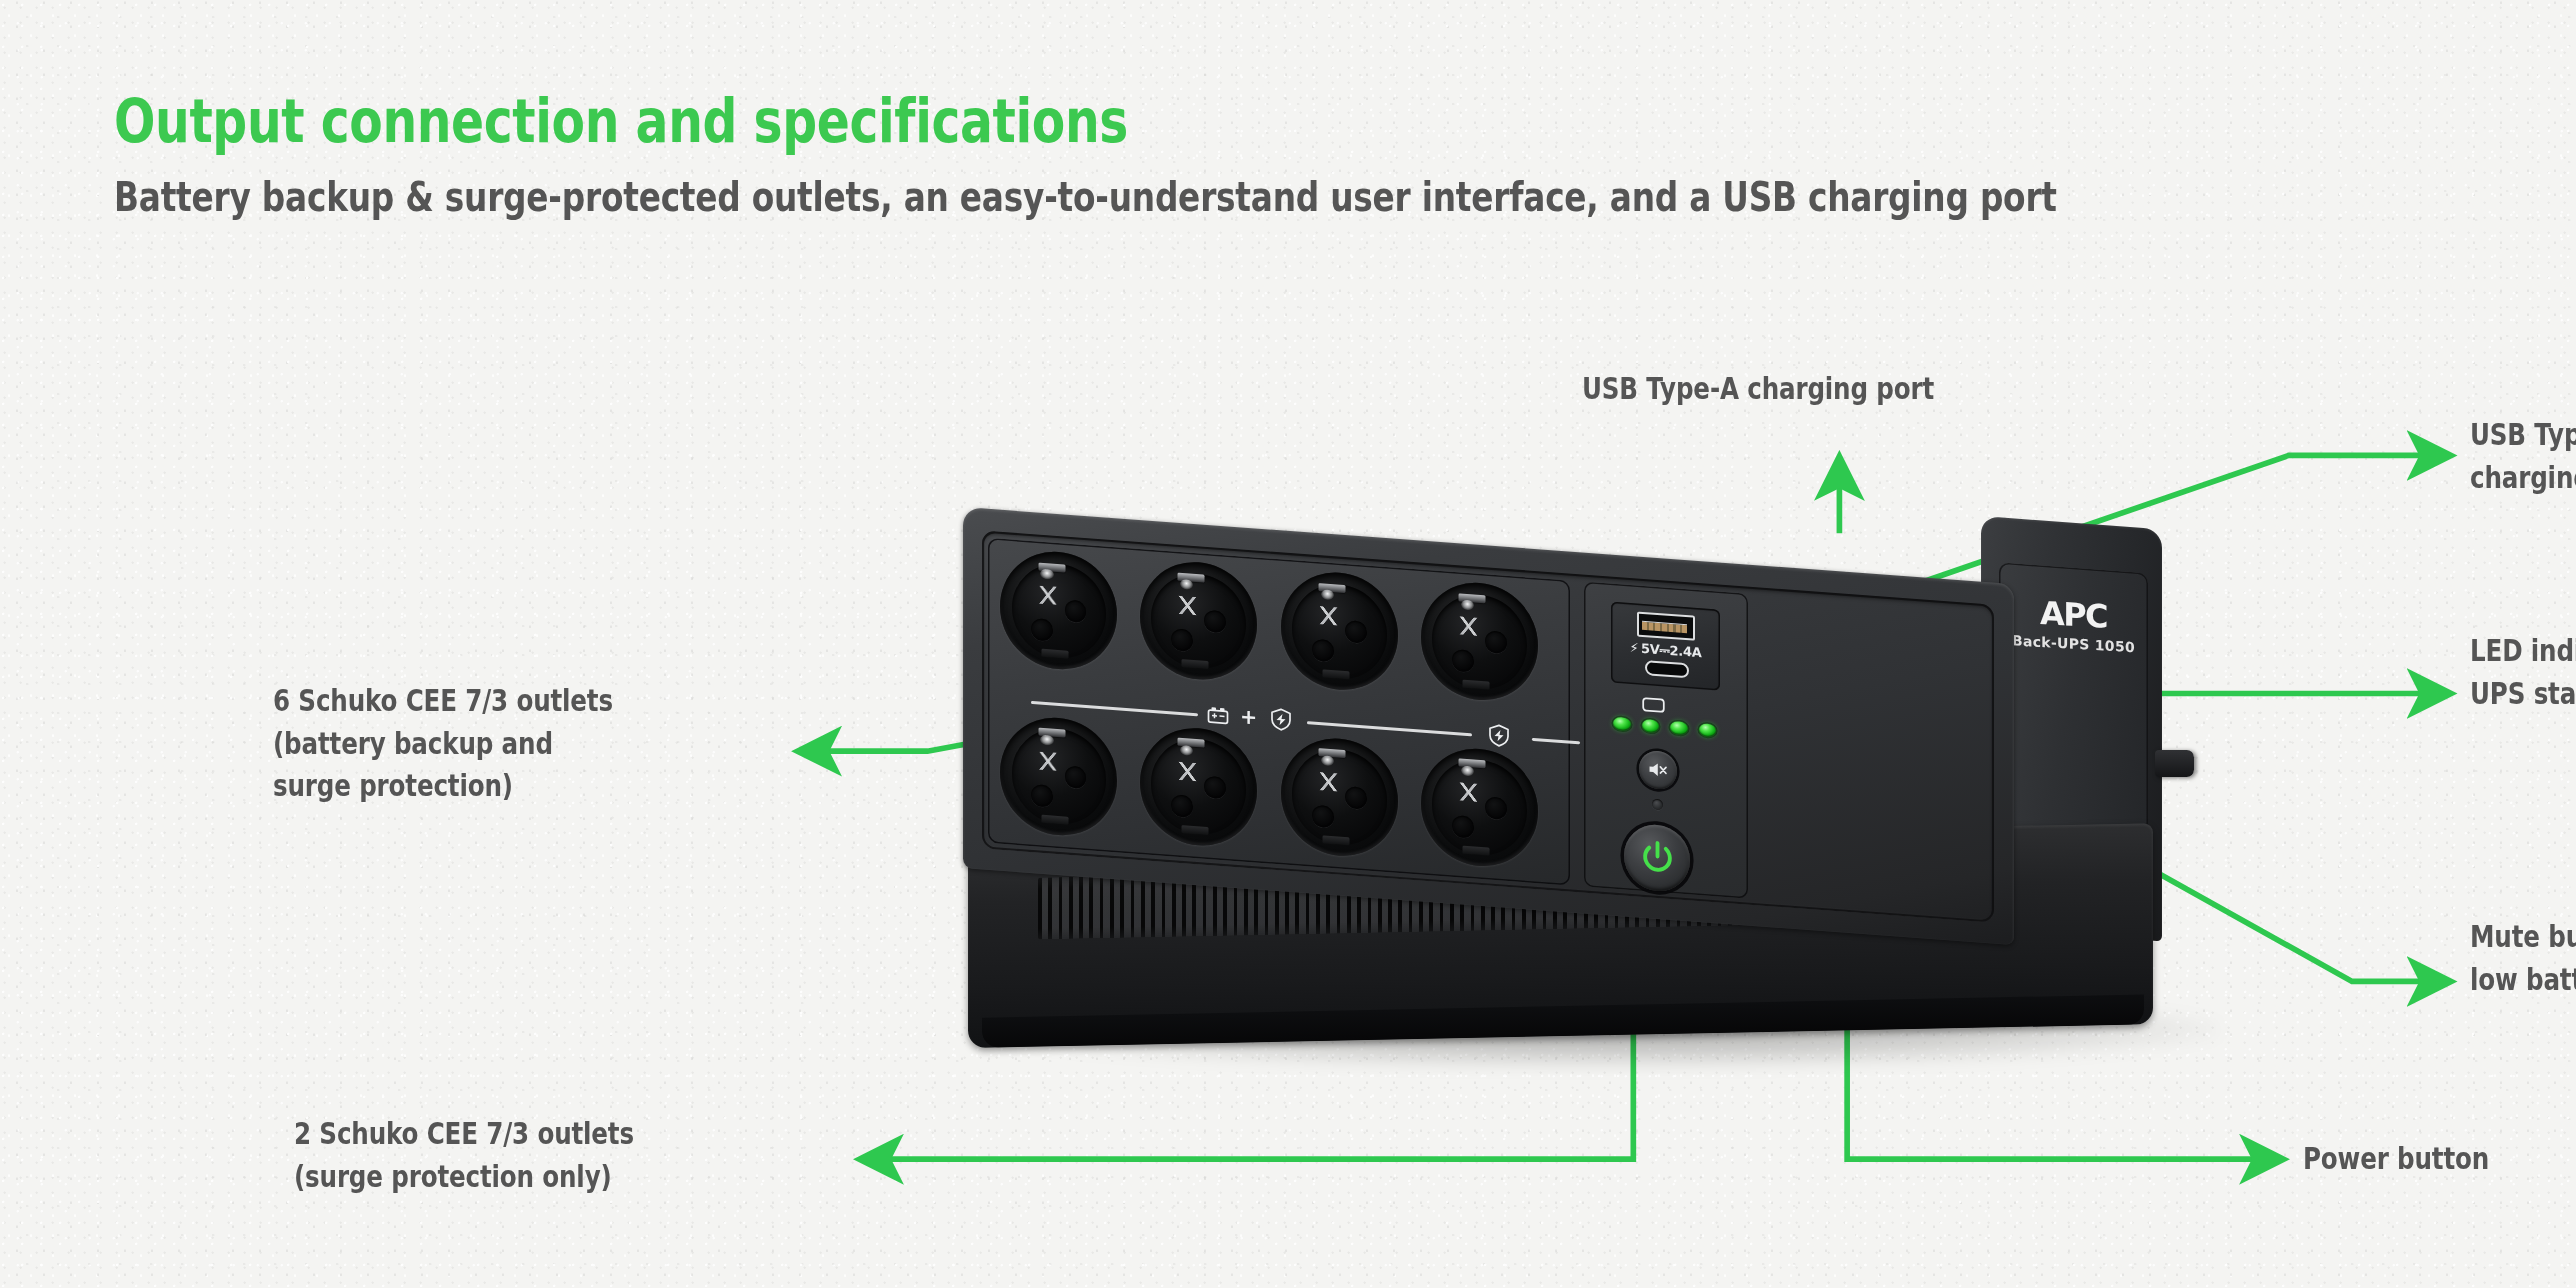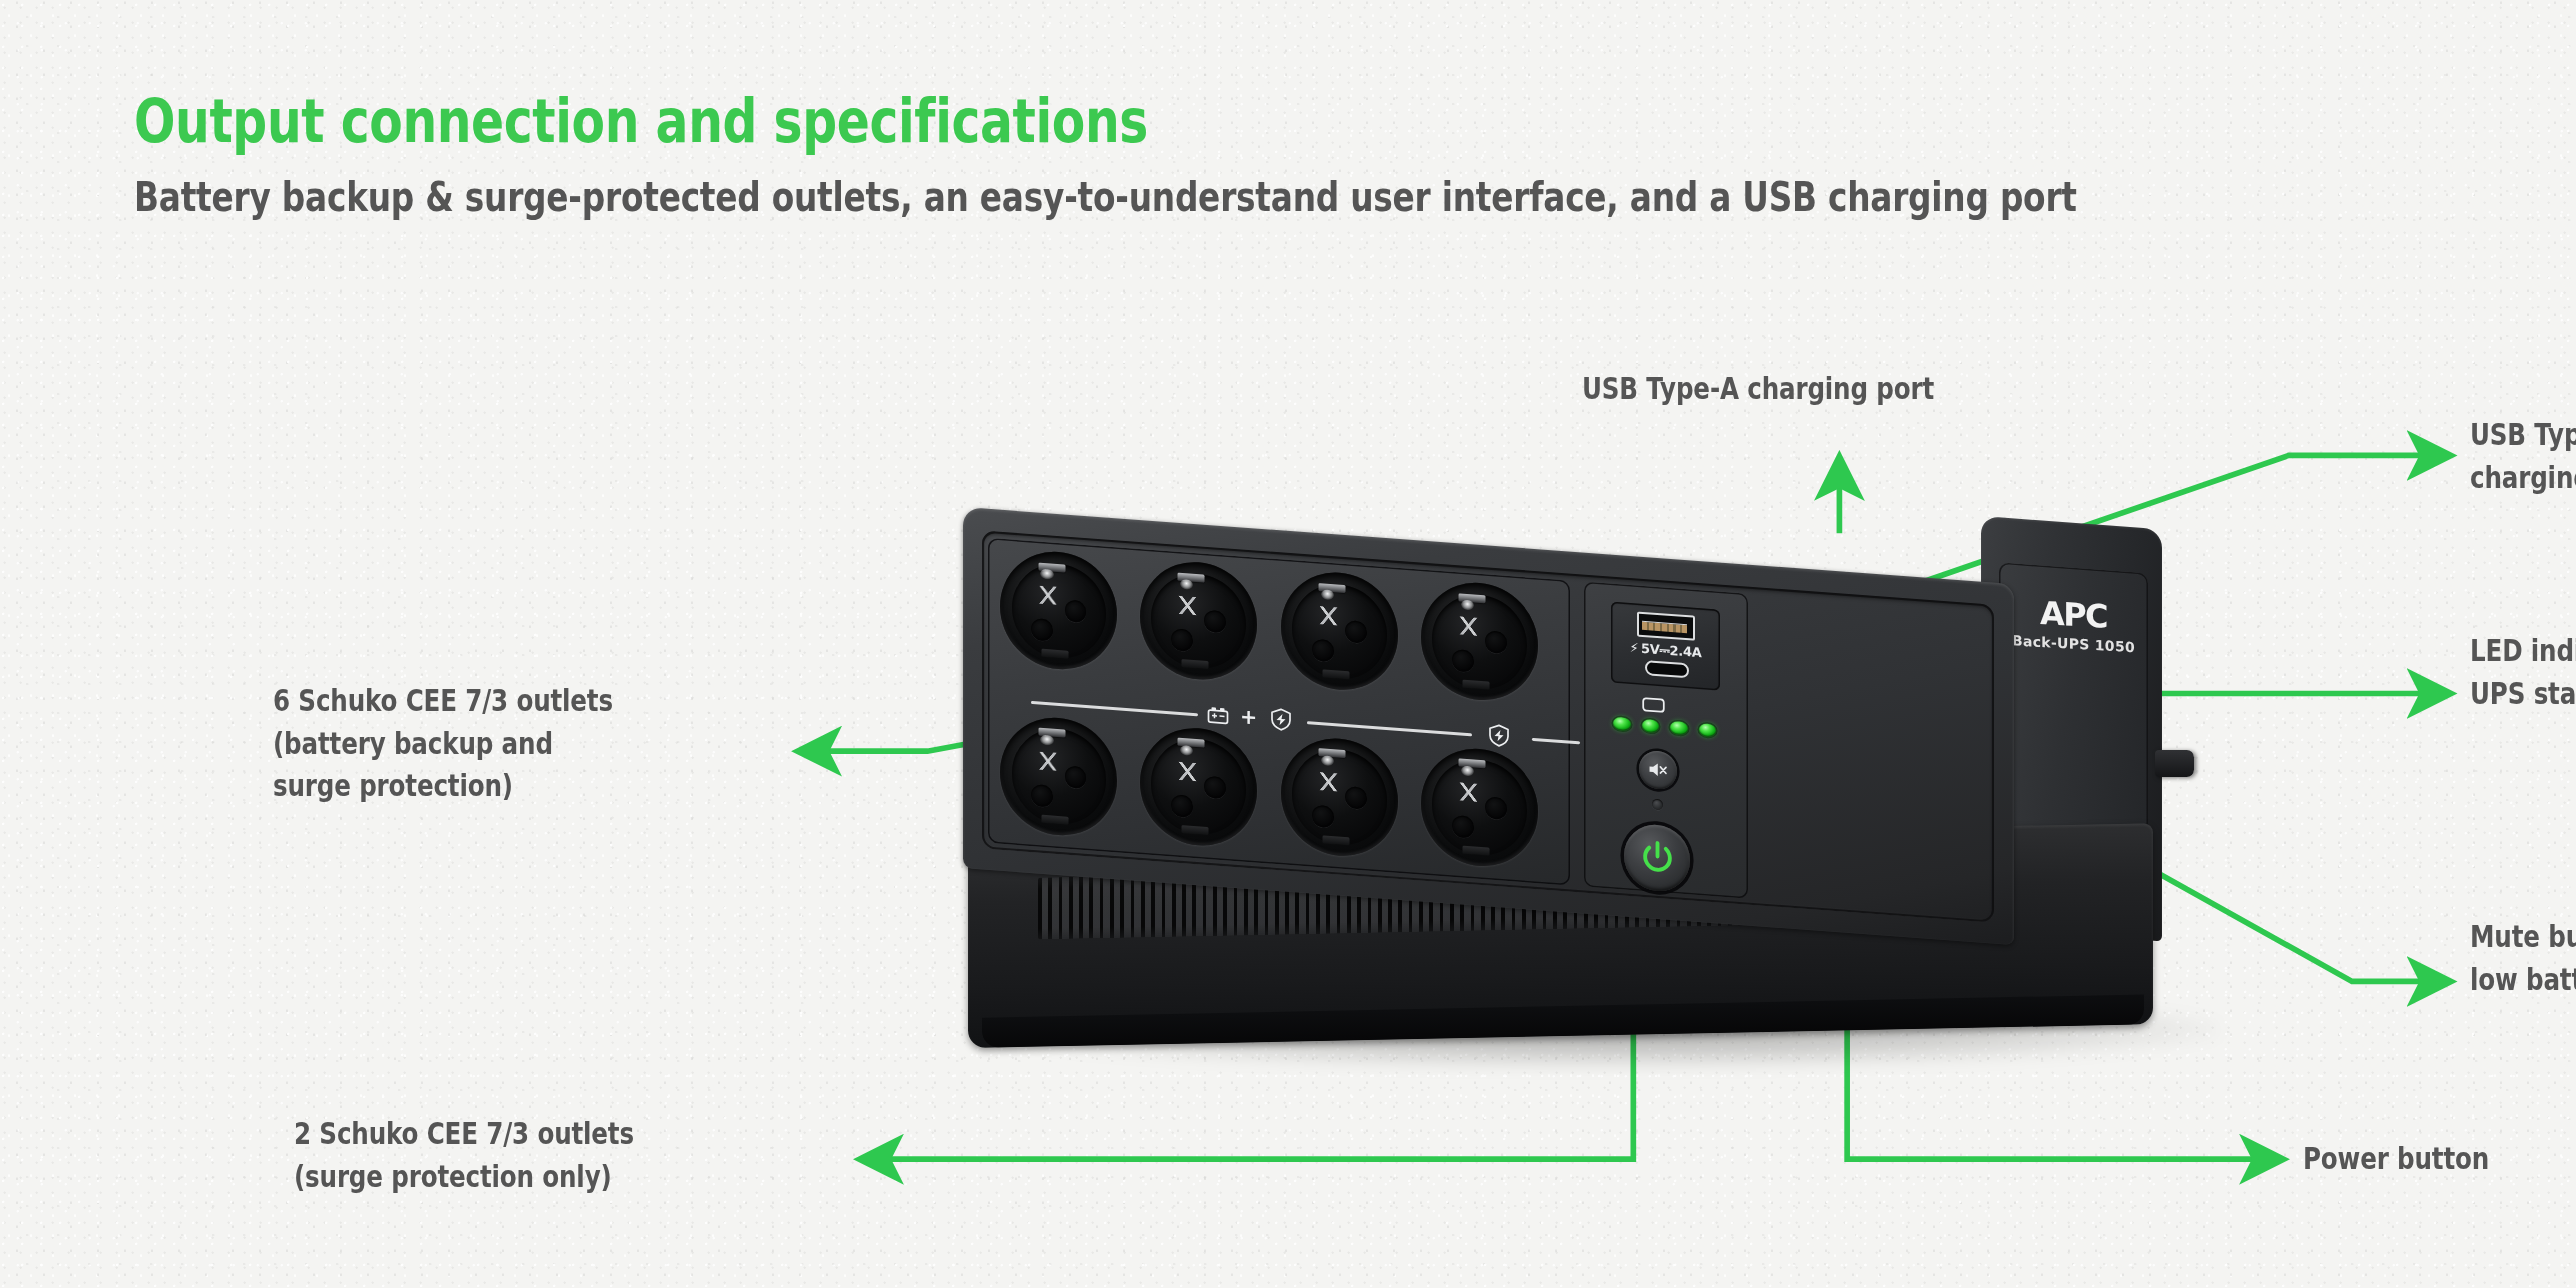--- a/index.html
+++ b/index.html
@@ -25,21 +25,21 @@
       radial-gradient(circle at 63% 11%, rgba(200,200,198,.35) 0 1px, transparent 1.5px),
       radial-gradient(circle at 41% 78%, rgba(255,255,255,.85) 0 1px, transparent 1.5px),
       radial-gradient(circle at 88% 59%, rgba(205,205,202,.30) 0 1px, transparent 1.5px),
       radial-gradient(circle at 29% 51%, rgba(198,198,196,.28) 0 0.8px, transparent 1.5px),
       radial-gradient(circle at 74% 86%, rgba(255,255,255,.8) 0 1px, transparent 1.5px);
     background-size: 19px 21px, 27px 24px, 22px 20px, 31px 29px, 16px 15px, 24px 27px;
     opacity: .95;
   }
 
   
-  #header { position: absolute; left: 114px; top: 89px; margin-left: 20px; }
+  #header { position: absolute; left: 114px; top: 89px; }
 
   #page-title {
     font-family: "DejaVu Sans", sans-serif;
     font-weight: 700;
     font-size: 61px;
     line-height: 1.04;
     letter-spacing: -0.5px;
     color: #3cc950;
     transform: scaleX(.80);
     transform-origin: left center;

